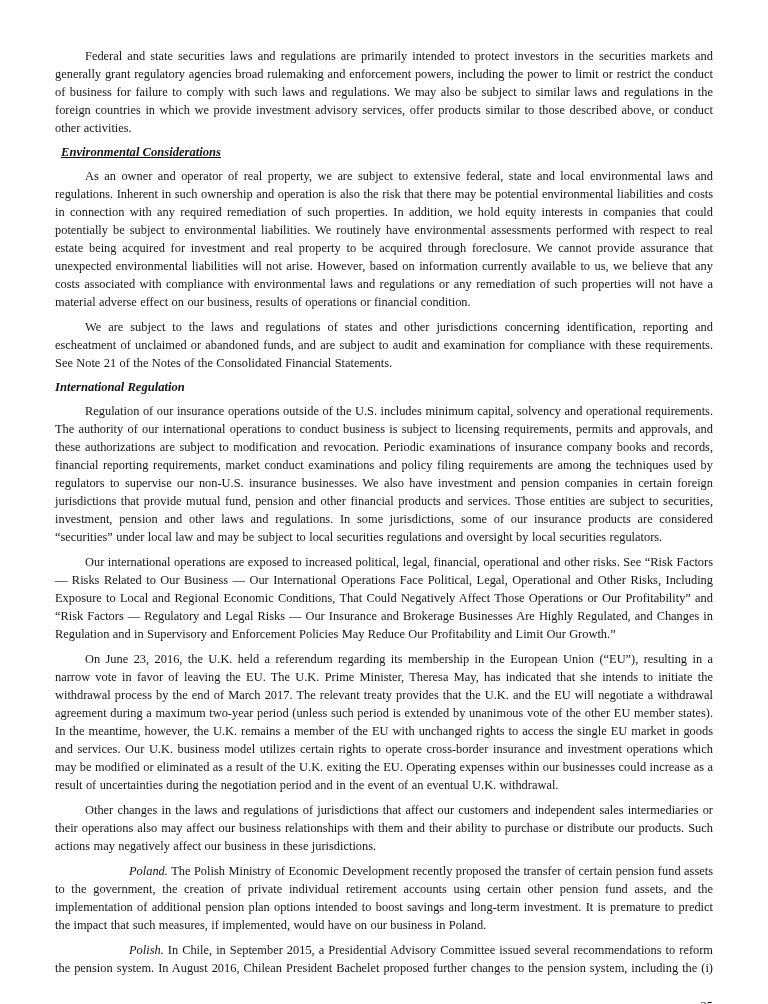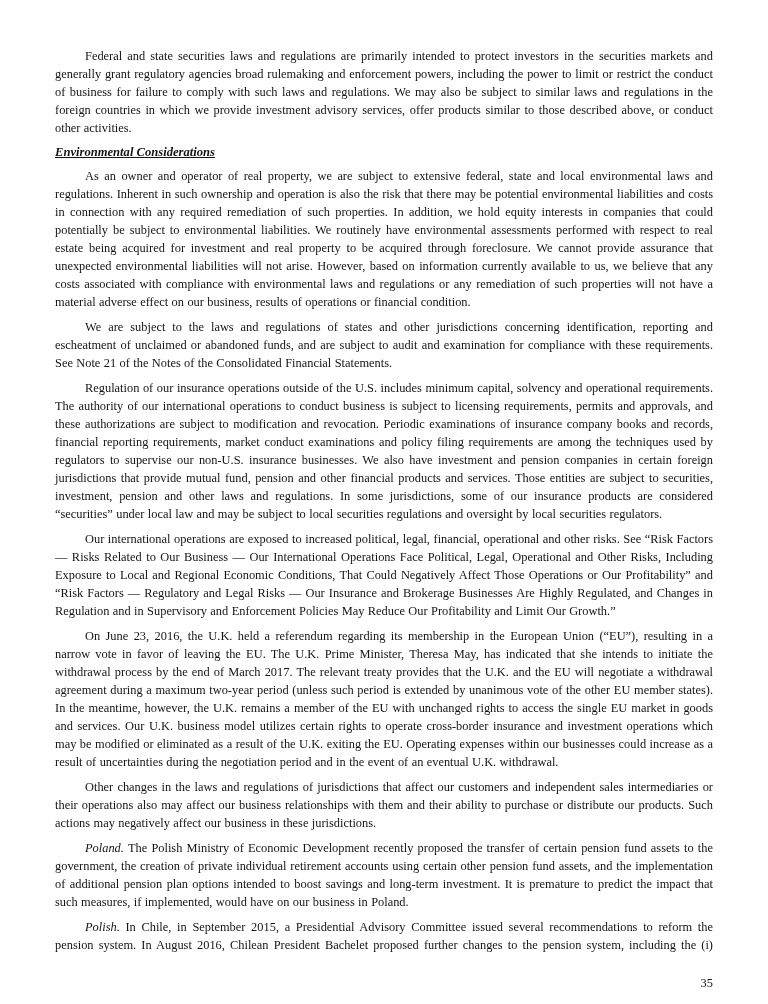--- a/index.html
+++ b/index.html
@@ -30,24 +30,25 @@
   }
   .heading {
     font-size: 12.6px;
     line-height: 15px;
     font-weight: bold;
     font-style: italic;
     margin: 8px 0 7px 0;
   }
   .heading.underlined {
     text-decoration: underline;
-    margin-left: 0;
+    margin-left: 6px;
   }
   .lead {
     font-style: italic;
+    margin-left: 44px;
   }
   .page-number {
     text-align: right;
     font-size: 12.4px;
     margin-top: 22px;
   }
 </style>
 </head>
 <body>
 
@@ -55,20 +56,21 @@
 
   <p class="para">Federal and state securities laws and regulations are primarily intended to protect investors in the securities markets and generally grant regulatory agencies broad rulemaking and enforcement powers, including the power to limit or restrict the conduct of business for failure to comply with such laws and regulations. We may also be subject to similar laws and regulations in the foreign countries in which we provide investment advisory services, offer products similar to those described above, or conduct other activities.</p>
 
   <h2 class="heading underlined">Environmental Considerations</h2>
 
   <p class="para">As an owner and operator of real property, we are subject to extensive federal, state and local environmental laws and regulations. Inherent in such ownership and operation is also the risk that there may be potential environmental liabilities and costs in connection with any required remediation of such properties. In addition, we hold equity interests in companies that could potentially be subject to environmental liabilities. We routinely have environmental assessments performed with respect to real estate being acquired for investment and real property to be acquired through foreclosure. We cannot provide assurance that unexpected environmental liabilities will not arise. However, based on information currently available to us, we believe that any costs associated with compliance with environmental laws and regulations or any remediation of such properties will not have a material adverse effect on our business, results of operations or financial condition.</p>
 
 
   <p class="para">We are subject to the laws and regulations of states and other jurisdictions concerning identification, reporting and escheatment of unclaimed or abandoned funds, and are subject to audit and examination for compliance with these requirements. See Note 21 of the Notes of the Consolidated Financial Statements.</p>
 
+  <h2 class="heading">International Regulation</h2>
 
   <p class="para">Regulation of our insurance operations outside of the U.S. includes minimum capital, solvency and operational requirements. The authority of our international operations to conduct business is subject to licensing requirements, permits and approvals, and these authorizations are subject to modification and revocation. Periodic examinations of insurance company books and records, financial reporting requirements, market conduct examinations and policy filing requirements are among the techniques used by regulators to supervise our non-U.S. insurance businesses. We also have investment and pension companies in certain foreign jurisdictions that provide mutual fund, pension and other financial products and services. Those entities are subject to securities, investment, pension and other laws and regulations. In some jurisdictions, some of our insurance products are considered “securities” under local law and may be subject to local securities regulations and oversight by local securities regulators.</p>
 
   <p class="para">Our international operations are exposed to increased political, legal, financial, operational and other risks. See “Risk Factors — Risks Related to Our Business — Our International Operations Face Political, Legal, Operational and Other Risks, Including Exposure to Local and Regional Economic Conditions, That Could Negatively Affect Those Operations or Our Profitability” and “Risk Factors — Regulatory and Legal Risks — Our Insurance and Brokerage Businesses Are Highly Regulated, and Changes in Regulation and in Supervisory and Enforcement Policies May Reduce Our Profitability and Limit Our Growth.”</p>
 
   <p class="para">On June 23, 2016, the U.K. held a referendum regarding its membership in the European Union (“EU”), resulting in a narrow vote in favor of leaving the EU. The U.K. Prime Minister, Theresa May, has indicated that she intends to initiate the withdrawal process by the end of March 2017. The relevant treaty provides that the U.K. and the EU will negotiate a withdrawal agreement during a maximum two-year period (unless such period is extended by unanimous vote of the other EU member states). In the meantime, however, the U.K. remains a member of the EU with unchanged rights to access the single EU market in goods and services. Our U.K. business model utilizes certain rights to operate cross-border insurance and investment operations which may be modified or eliminated as a result of the U.K. exiting the EU. Operating expenses within our businesses could increase as a result of uncertainties during the negotiation period and in the event of an eventual U.K. withdrawal.</p>
 
   <p class="para">Other changes in the laws and regulations of jurisdictions that affect our customers and independent sales intermediaries or their operations also may affect our business relationships with them and their ability to purchase or distribute our products. Such actions may negatively affect our business in these jurisdictions.</p>
 
   <p class="para"><span class="lead">Poland.</span><span> The Polish Ministry of Economic Development recently proposed the transfer of certain pension fund assets to the government, the creation of private individual retirement accounts using certain other pension fund assets, and the implementation of additional pension plan options intended to boost savings and long-term investment. It is premature to predict the impact that such measures, if implemented, would have on our business in Poland.</span></p>

